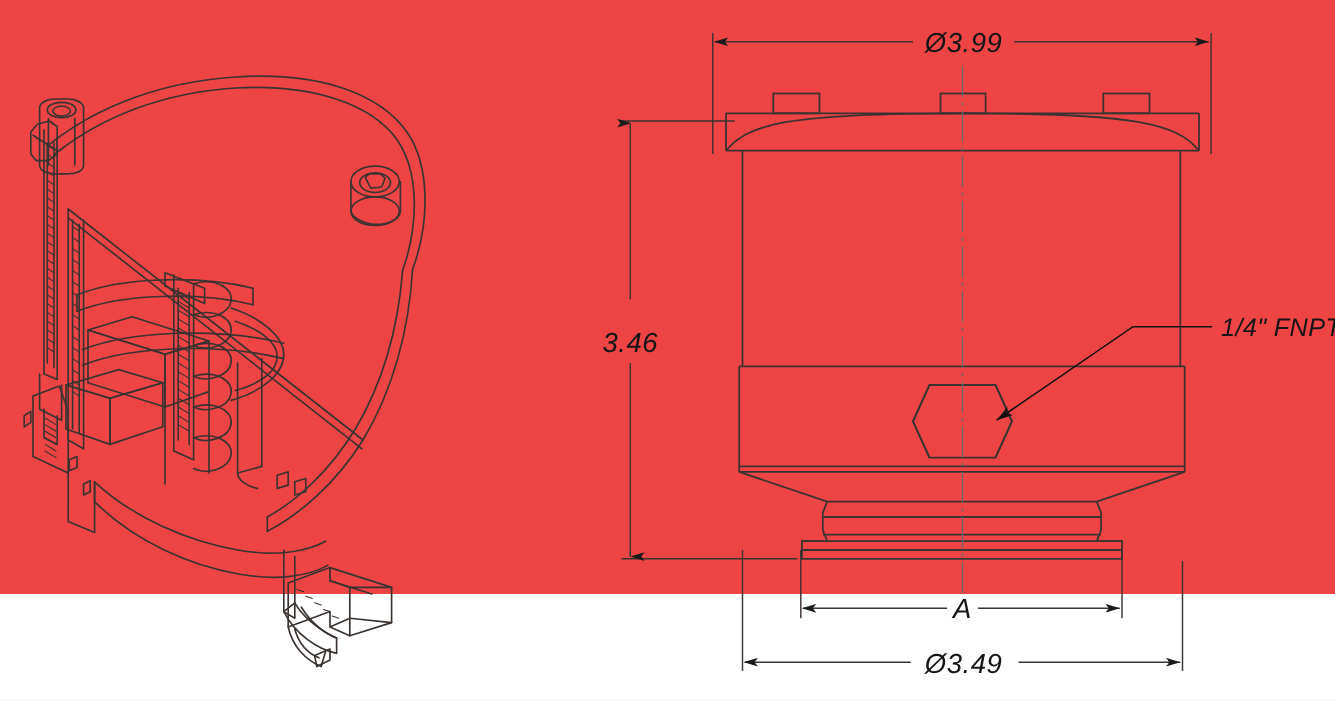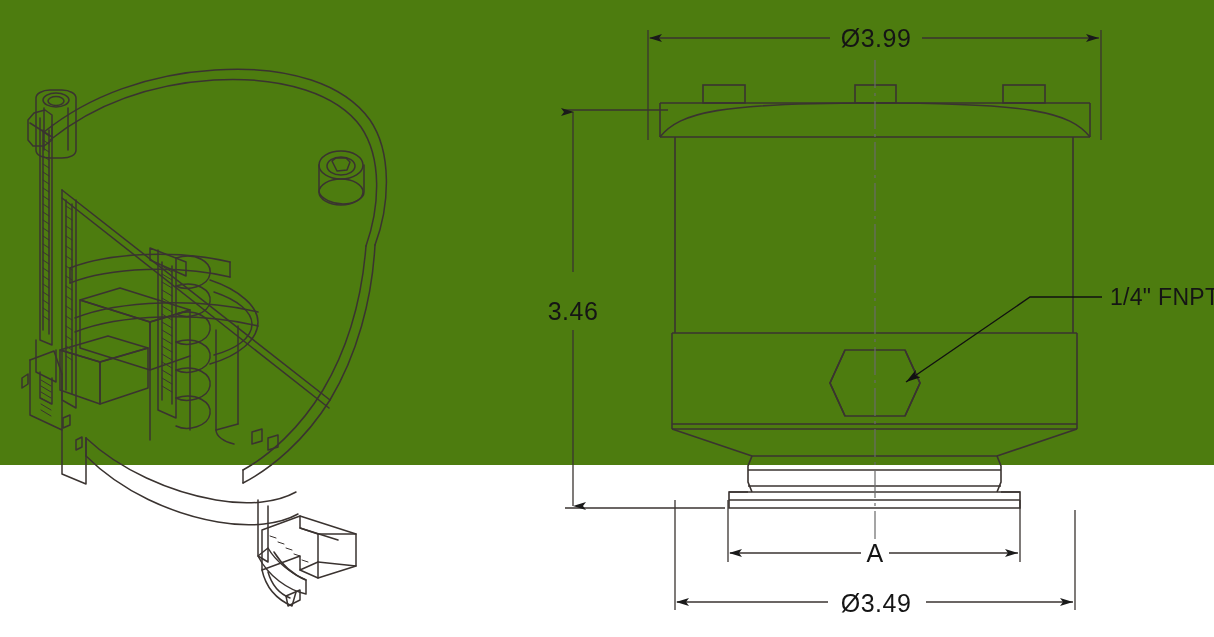--- a/index.html
+++ b/index.html
@@ -1,17 +1,17 @@
 <!DOCTYPE html>
 <html><head>
 <meta charset="utf-8">
 <style>
   html,body{margin:0;padding:0;background:#fff;}
   body{width:1214px;height:637px;font-family:"Liberation Sans",sans-serif;overflow:hidden;}
-  #sheet{position:relative;width:1214px;height:465px;background:#4d7c0f;}
+  #sheet{position:relative;width:1214px;height:540px;background:#ef4444;font-style:italic;}
   .svgwrap{position:absolute;left:0;top:0;width:1214px;height:637px;}
   text{font-family:"Liberation Sans",sans-serif;fill:#151515;}
   .dimtxt{font-size:25px;letter-spacing:0.5px;}
   .leadtxt{font-size:23px;letter-spacing:0.3px;}
 </style>
 </head>
 <body>
 
 <div id="sheet">
   <svg class="svgwrap" viewBox="0 0 1214 637">

